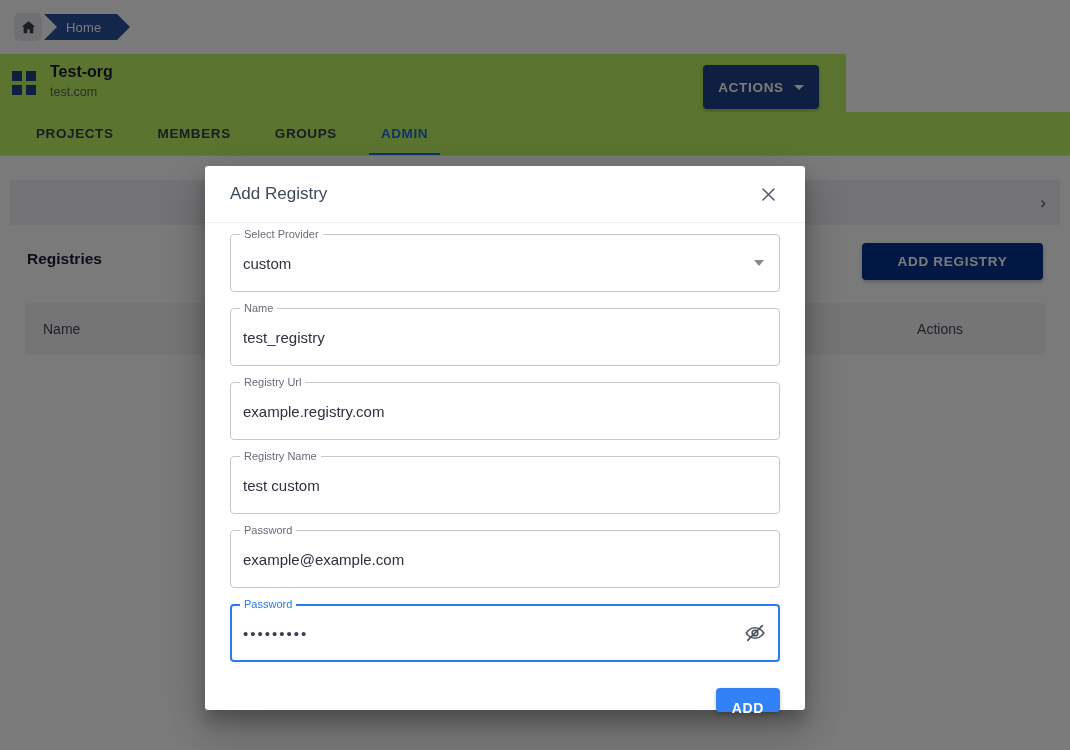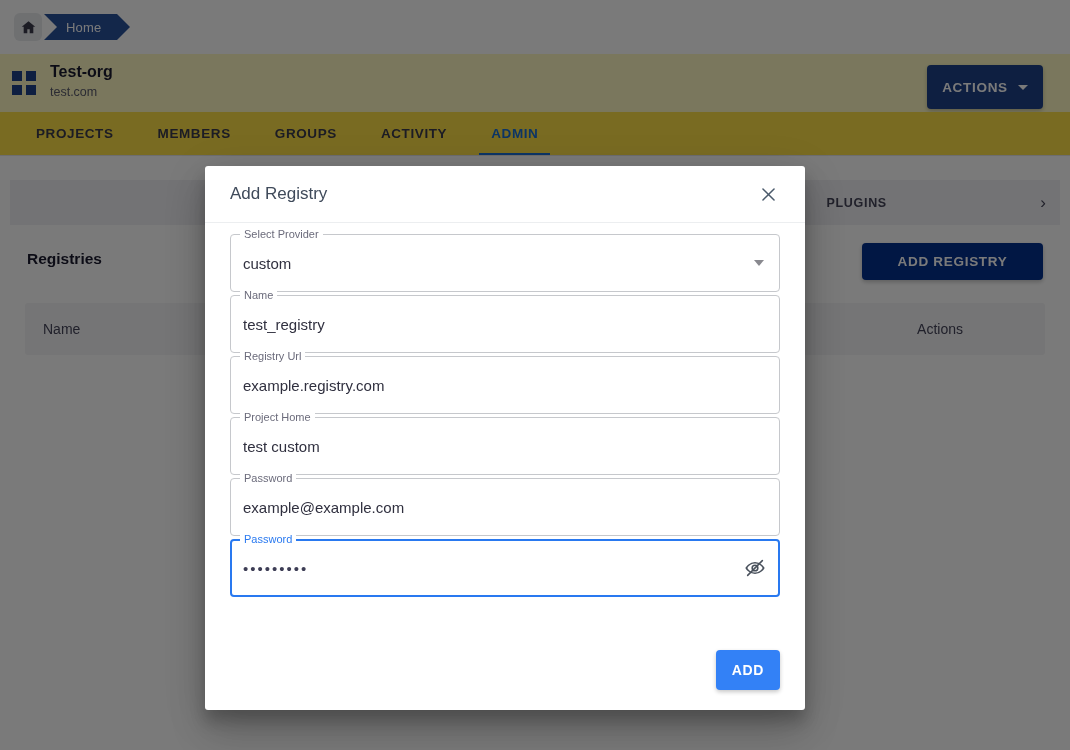--- a/index.html
+++ b/index.html
@@ -44,22 +44,22 @@
     border-left: 13px solid #ffffff;
   }
   .crumb-arrow::after {
     content: ""; position: absolute; right: -13px; top: 0;
     border-top: 13px solid transparent;
     border-bottom: 13px solid transparent;
     border-left: 13px solid #28529c;
   }
 
   .org-header {
-    position: absolute; left: 0; top: 54px; width: 1070px; height: 58px;
-    background: #fef9c3;
+    position: absolute; left: 0; top: 54px; width: 846px; height: 58px;
+    background: #bef264;
   }
   .org-logo {
     position: absolute; left: 12px; top: 17px; width: 24px; height: 24px;
   }
   .org-logo i {
     position: absolute; background: #1f4288; display: block;
   }
   .org-logo i.a { left: 0;  top: 0;  width: 10px; height: 10px; }
   .org-logo i.b { left: 14px; top: 0;  width: 10px; height: 10px; }
   .org-logo i.c { left: 0;  top: 14px; width: 10px; height: 10px; }
@@ -81,21 +81,21 @@
     box-shadow: 0 2px 4px rgba(0,0,0,.22);
     font-family: "Liberation Sans", sans-serif;
   }
   .chev-down {
     width: 0; height: 0; border-left: 5px solid transparent;
     border-right: 5px solid transparent; border-top: 5px solid #ffffff;
   }
 
   .main-tabs {
     position: absolute; left: 0; top: 112px; width: 1070px; height: 44px;
-    background: #fde047; border-bottom: 1px solid #e3e3e6;
+    background: #bef264; border-bottom: 1px solid #e3e3e6;
     display: flex; align-items: stretch; padding-left: 14px;
   }
   .mtab {
     display: flex; align-items: center; justify-content: center;
     padding: 0 22px; font-size: 13.5px; font-weight: bold; letter-spacing: .6px;
     color: #3c3c4c; cursor: pointer; position: relative;
   }
   .mtab.active { color: #1a6fd4; }
   .mtab.active::after {
     content: ""; position: absolute; left: 10px; right: 10px; bottom: 0;
@@ -164,21 +164,21 @@
     cursor: pointer; display: flex; align-items: center; justify-content: center;
   }
   .dlg-close svg { width: 19px; height: 19px; display: block; }
 
   .dlg-body {
     flex: 1 1 auto; padding: 11px 25px 0 25px;
   }
 
   
   .mfield {
-    position: relative; height: 58px; margin-bottom: 3px;
+    position: relative; height: 58px; margin-bottom: 16px;
   }
   .mfield .outline {
     position: absolute; inset: 0; border: 1px solid #c6c8cc;
     border-radius: 4px; pointer-events: none;
   }
   .mfield .notch {
     position: absolute; left: 10px; top: -7px;
     background: #ffffff; padding: 0 4px;
     font-size: 11px; color: #6b6b7b; line-height: 14px;
   }
@@ -202,21 +202,21 @@
     cursor: pointer; display: flex; align-items: center; justify-content: center;
   }
   .eye-btn svg { width: 22px; height: 22px; display: block; }
   .pw-dots { letter-spacing: 2px; font-size: 15px; color: #3d3d55; }
 
   .dlg-foot {
     flex: 0 0 auto; padding: 10px 25px 20px 25px;
     display: flex; justify-content: flex-end;
   }
   .add-btn {
-    min-width: 62px; height: 40px; padding: 12px 16px; border-radius: 4px;
+    min-width: 62px; height: 24px; padding: 12px 16px; border-radius: 4px;
     background: #3381f6; border: none; cursor: pointer;
     color: #ffffff; font-size: 14px; font-weight: bold; letter-spacing: .6px;
     box-shadow: 0 2px 4px rgba(0,0,0,.22);
     font-family: "Liberation Sans", sans-serif;
   }
 </style>
 </head>
 <body>
 
 <div id="root">
@@ -256,32 +256,28 @@
     <div class="main-tabs">
       <div class="mtab">
           <span>PROJECTS</span>
         </div>
       <div class="mtab">
           <span>MEMBERS</span>
         </div>
       <div class="mtab">
           <span>GROUPS</span>
         </div>
-      <div class="mtab">
-          <span>ACTIVITY</span>
-        </div>
       <div class="mtab active">
           <span>ADMIN</span>
         </div>
     </div>
 
     <div class="subnav">
       <div class="snitem"><span></span></div>
       <div class="snitem"><span></span></div>
-      <div class="snitem"><span>PLUGINS</span></div>
       <div class="sn-arrow">›</div>
     </div>
 
     <div class="section-title">Registries</div>
     <button class="add-registry-btn">ADD REGISTRY</button>
 
     <div class="table-head">
       <span class="th name">Name</span>
       <span class="th actions">Actions</span>
     </div>
@@ -318,21 +314,21 @@
       </div>
 
       <div class="mfield">
         <div class="outline"></div>
         <div class="notch">Registry Url</div>
         <div class="val">example.registry.com</div>
       </div>
 
       <div class="mfield">
         <div class="outline"></div>
-        <div class="notch">Project Home</div>
+        <div class="notch">Registry Name</div>
         <div class="val">test custom</div>
       </div>
 
       <div class="mfield">
         <div class="outline"></div>
         <div class="notch">Password</div>
         <div class="val">example@example.com</div>
       </div>
 
       <div class="mfield focused">

